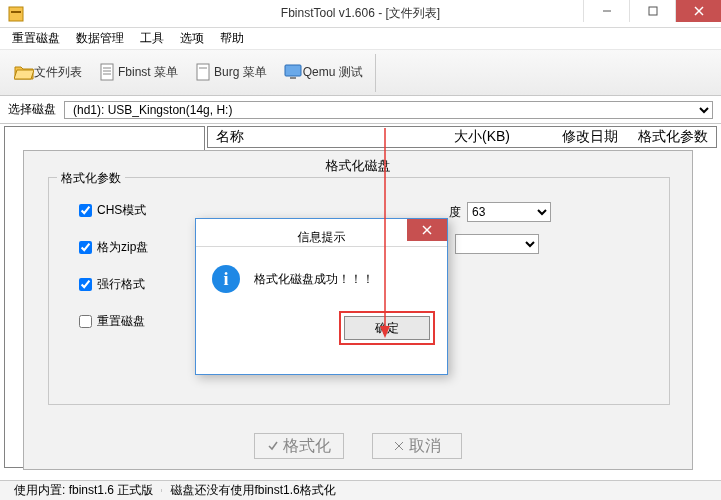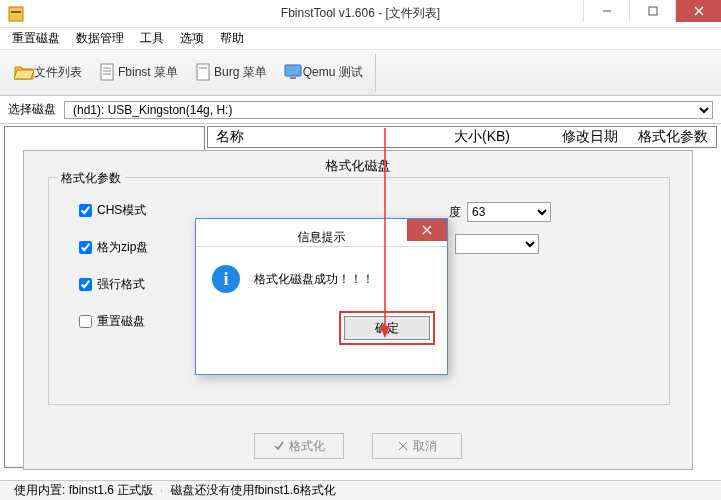--- a/index.html
+++ b/index.html
@@ -44,21 +44,21 @@
 .format-title { text-align: center; padding: 6px 0 8px 0; font-size: 13px; }
 .group-box { position: absolute; left: 24px; top: 26px; width: 622px; height: 228px; border: 1px solid #c8c8c8; }
 .group-label { position: absolute; left: 8px; top: -8px; background: #f2f2f2; padding: 0 4px; font-size: 12px; }
 .checks { position: absolute; left: 30px; top: 24px; display: flex; flex-direction: column; gap: 20px; }
 .chk { display: flex; align-items: center; gap: 5px; font-size: 12px; }
 .chk input { width: 13px; height: 13px; }
 .right-controls { position: absolute; left: 400px; top: 24px; display: flex; flex-direction: column; gap: 12px; }
 .rc-row { display: flex; align-items: center; gap: 6px; }
 .rc-row select { width: 84px; height: 20px; border: 1px solid #a0a0a0; background: #fff; font-size: 12px; }
 .btn-row { position: absolute; bottom: 10px; left: 0; right: 0; display: flex; justify-content: center; gap: 28px; }
-.flat-btn { width: 90px; height: 26px; border: 1px solid #c0c0c0; background: #f2f2f2; display: flex; align-items: center; justify-content: center; gap: 4px; color: #888; font-size: 12px; }
+.flat-btn { width: 90px; height: 26px; border: 1px solid #c0c0c0; background: #f2f2f2; display: flex; align-items: center; justify-content: center; gap: 4px; color: #888; font-size: 16px; }
 
 
 .msgbox { position: absolute; left: 195px; top: 218px; width: 253px; height: 157px; border: 1px solid #4a90d9; background: #fff; box-shadow: 3px 3px 10px rgba(0,0,0,.25); z-index: 50; }
 .msg-title { height: 28px; background: #fff; display: flex; align-items: flex-end; justify-content: center; border-bottom: 1px solid #d8d8d8; position: relative; }
 .msg-close { position: absolute; right: 0; top: 0; width: 40px; height: 22px; background: #c75050; display: flex; align-items: center; justify-content: center; }
 .msg-body { display: flex; align-items: center; padding: 18px 16px 10px 16px; gap: 14px; }
 .info-icon { width: 28px; height: 28px; border-radius: 50%; background: #1e88e5; color: #fff; display: flex; align-items: center; justify-content: center; font-weight: bold; font-size: 18px; font-family: Georgia, serif; }
 .msg-footer { display: flex; justify-content: flex-end; padding: 8px 12px 12px 0; }
 .ok-outline { border: 2px solid #e53935; padding: 3px; display: inline-block; }
 .ok-btn { width: 86px; height: 24px; border: 1px solid #8a8a8a; background: #e8e8e8; display: flex; align-items: center; justify-content: center; font-size: 12px; }

